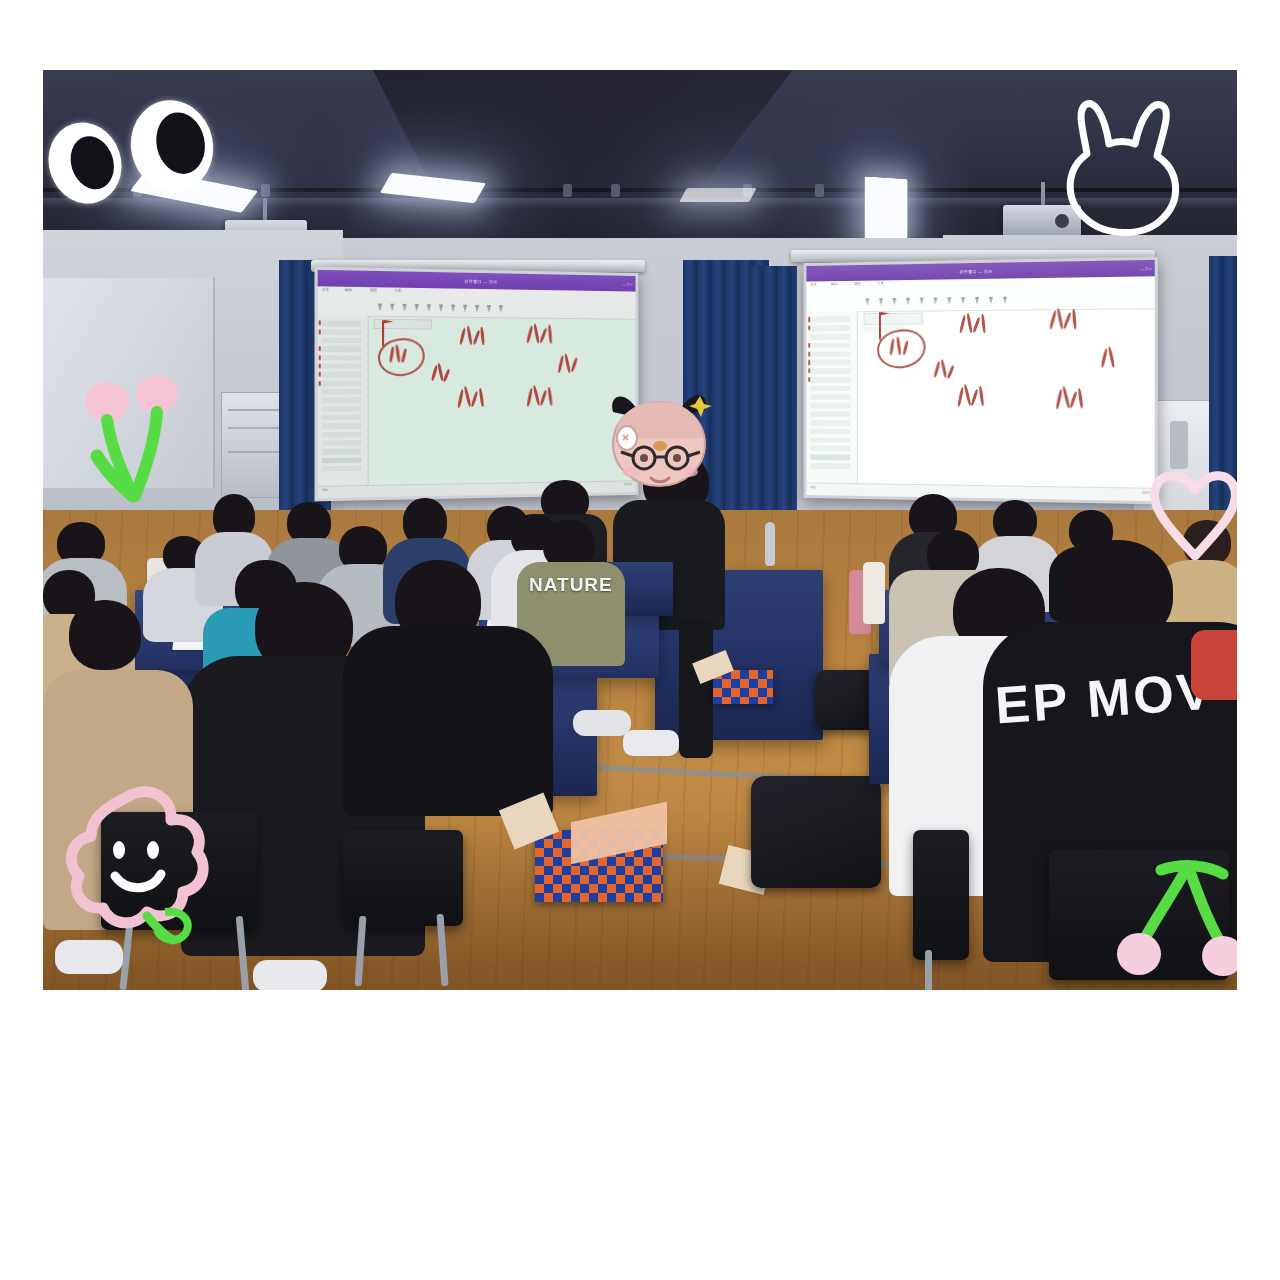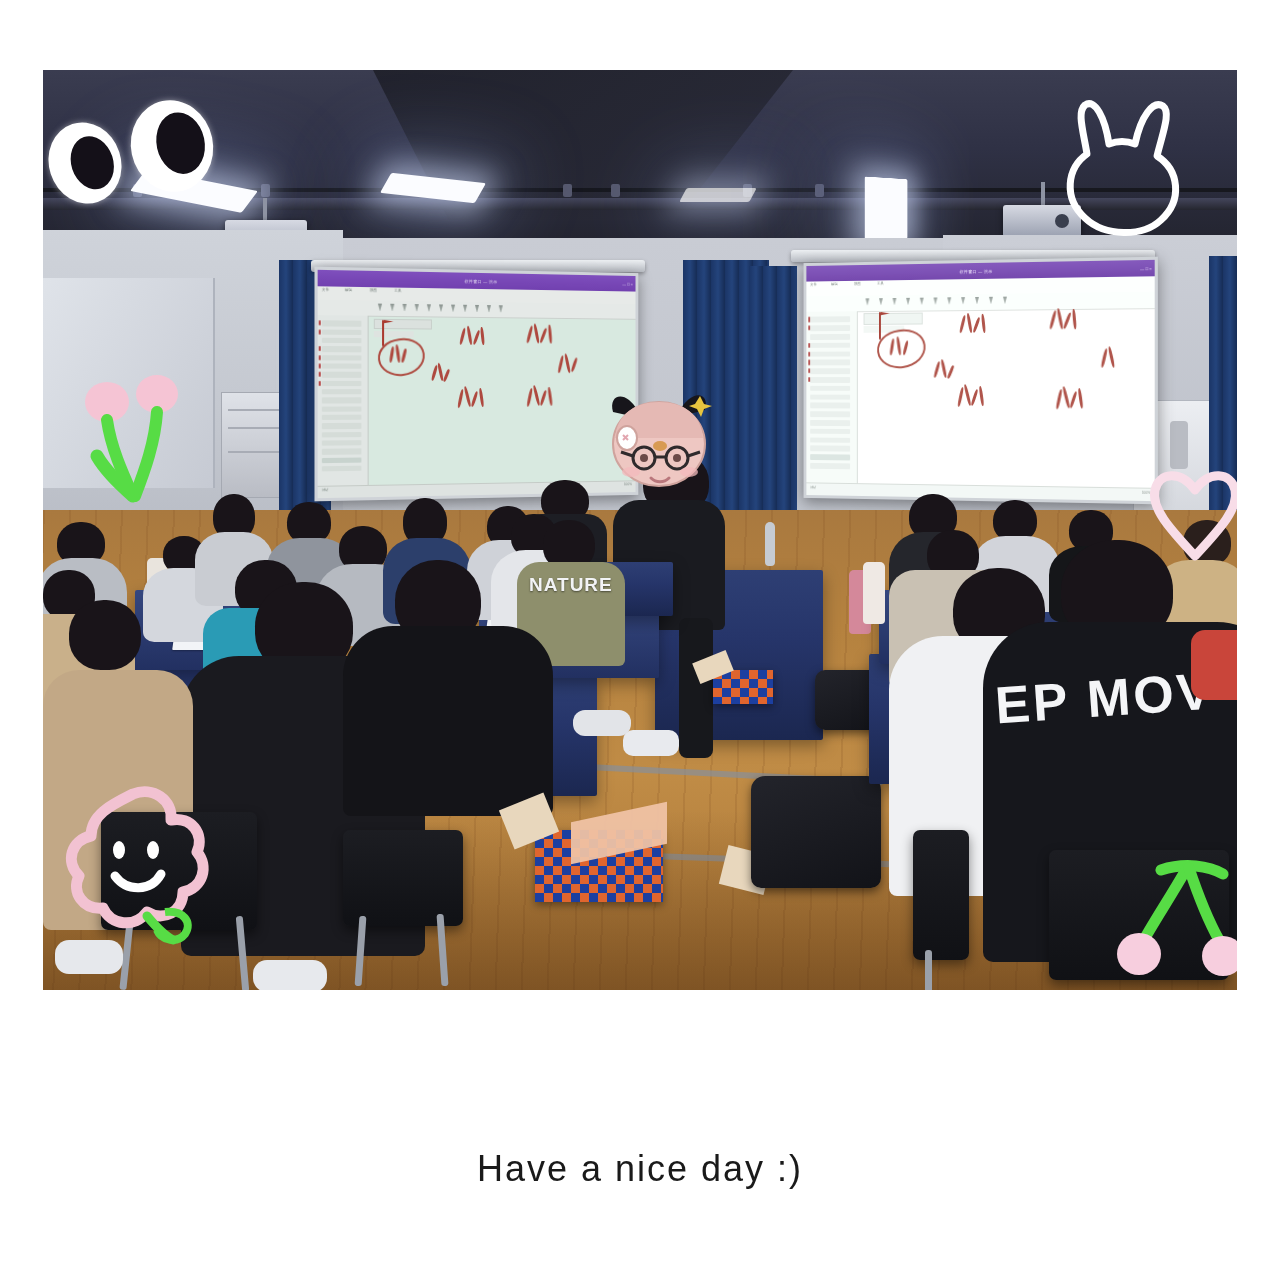--- a/index.html
+++ b/index.html
@@ -737,15 +737,14 @@
         <circle cx="78" cy="70" r="4" fill="#6b4a48"></circle>
         <ellipse cx="61" cy="58" rx="7" ry="5" fill="#d89a52"></ellipse>
         <ellipse cx="32" cy="84" rx="9" ry="5" fill="#f3b9bc" opacity=".75"></ellipse>
         <ellipse cx="90" cy="84" rx="9" ry="5" fill="#f3b9bc" opacity=".75"></ellipse>
         <path d="M52 90 C57 95 65 95 70 90" stroke="#b9777c" stroke-width="3" fill="none" stroke-linecap="round"></path>
       </svg>
     </div>
 
   </div>
 
-  <div class="cap" style="top:1148px">Have a nice day :)</div>
 
 </div>
 
 </body></html>

